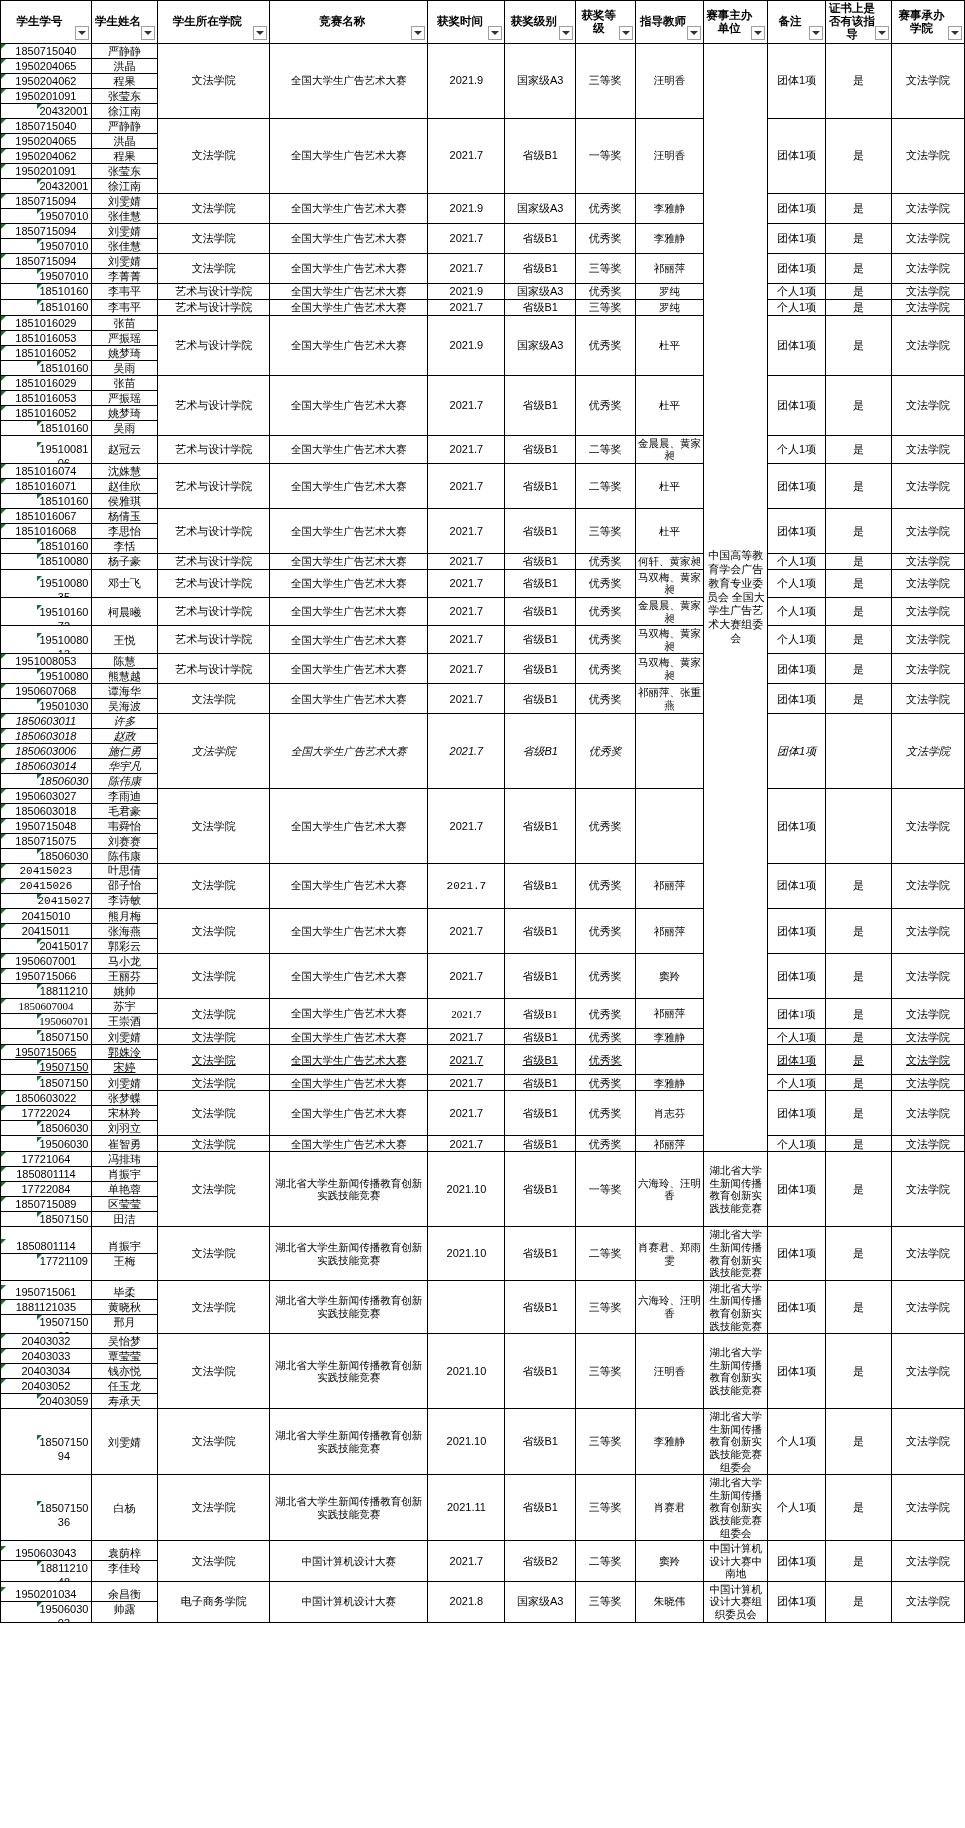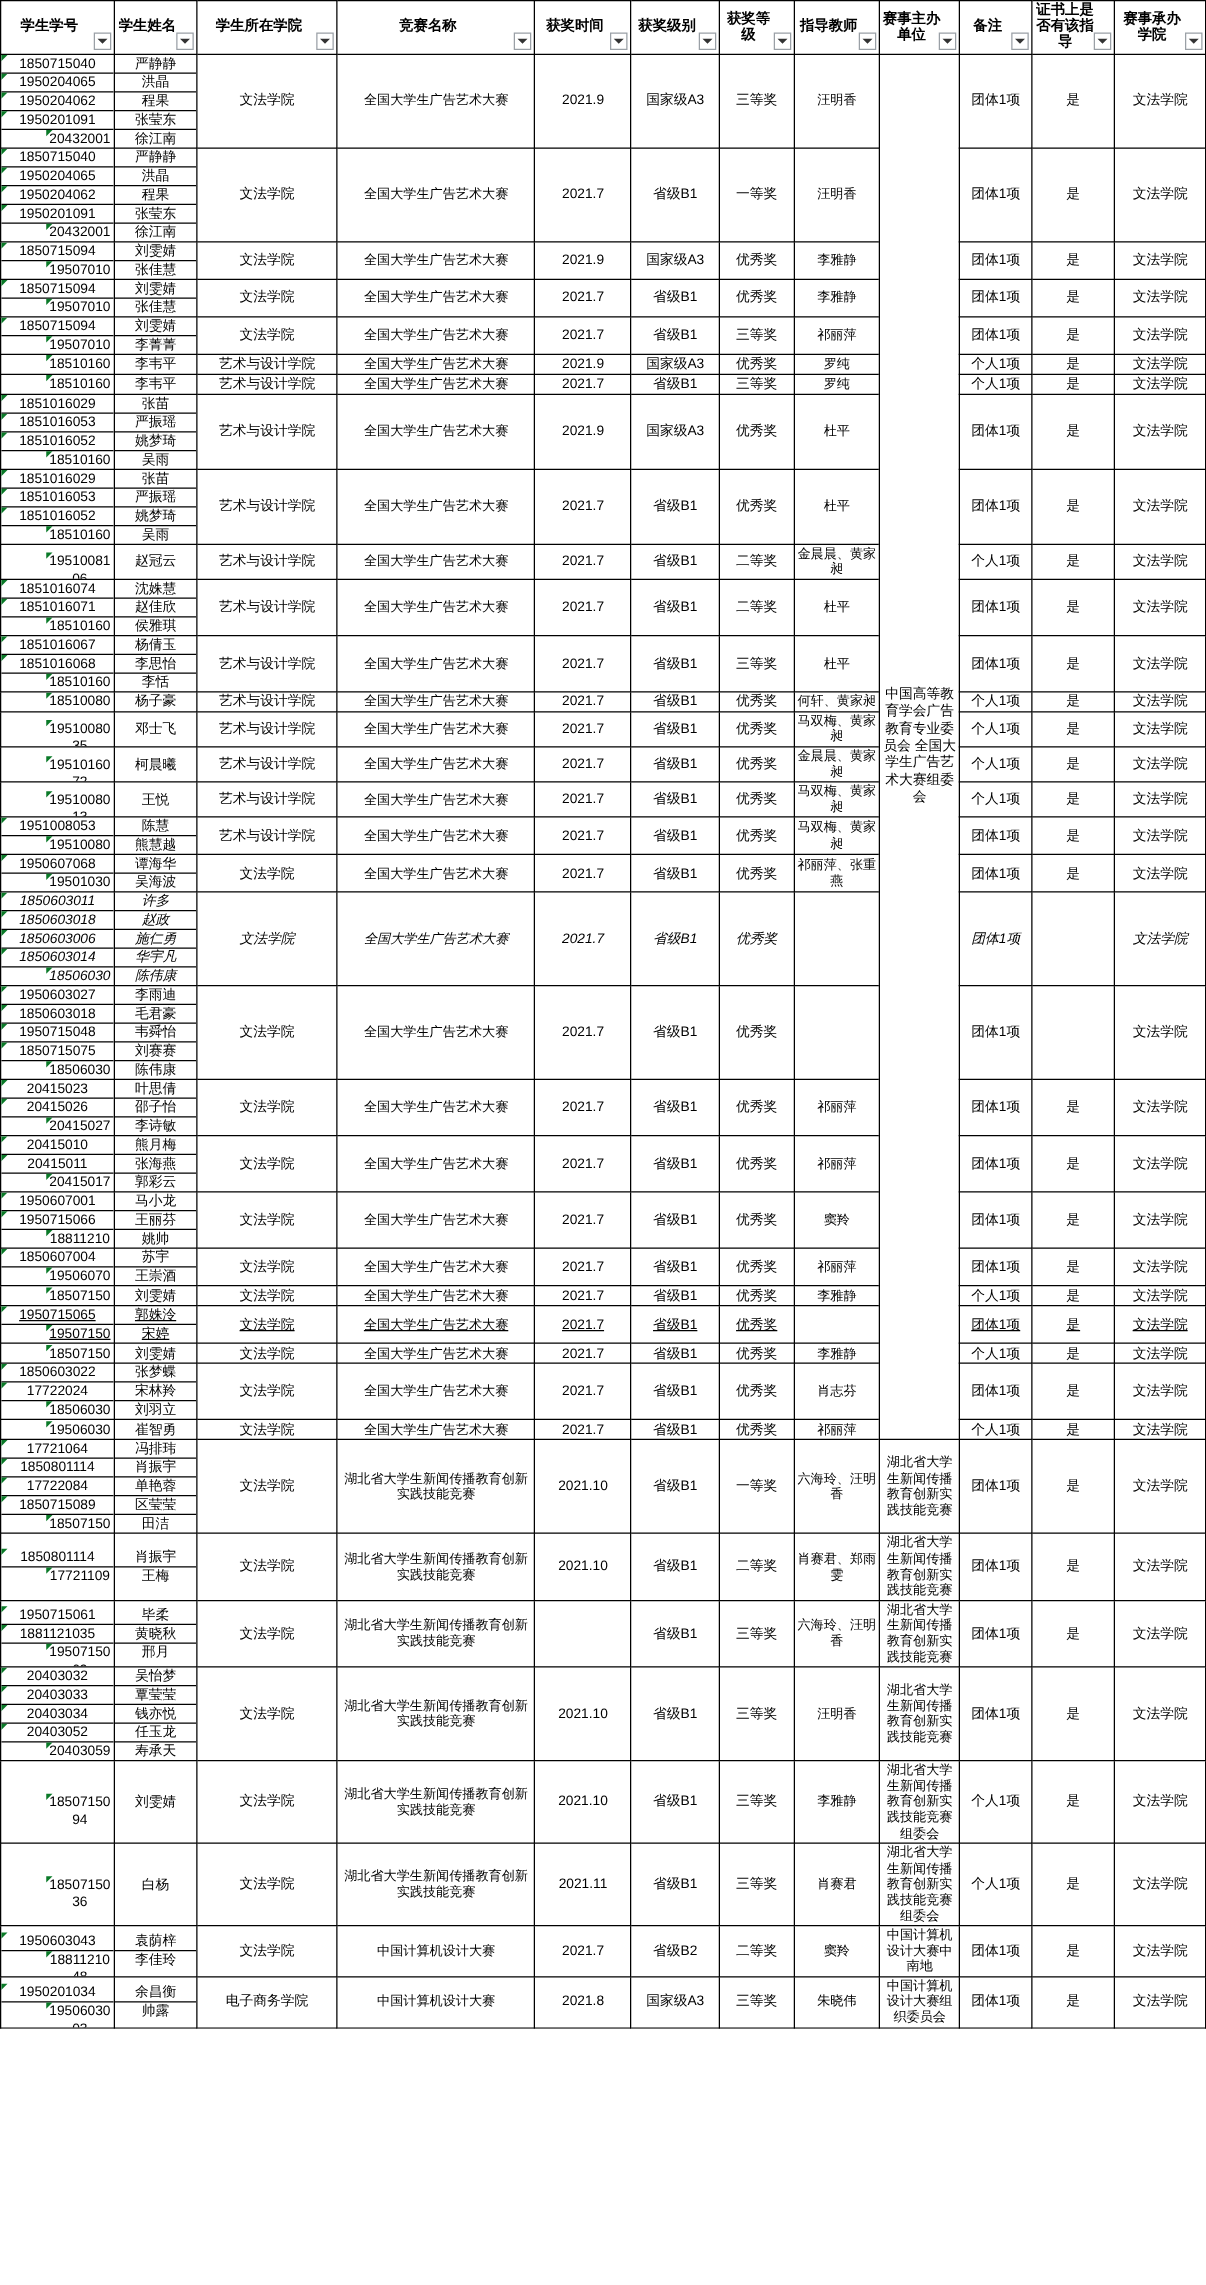--- a/index.html
+++ b/index.html
@@ -470,21 +470,21 @@
           <td>文法学院</td>
           <td class="small">全国大学生广告艺术大赛</td>
           <td>2021.7</td>
           <td>省级B1</td>
           <td>优秀奖</td>
           <td class="small"></td>
           <td>团体1项</td>
           <td></td>
           <td>文法学院</td>
         </tr>
-        <tr style="height: 42px;">
+        <tr style="height: 42px; font-family: Liberation Mono, monospace;">
           <td class="ids">
             <div><span class="mark"></span>20415023</div>
             <div><span class="mark"></span>20415026</div>
             <div><span class="mark"></span>20415027</div>
           </td>
           <td class="names">
             <div>叶思倩</div>
             <div>邵子怡</div>
             <div>李诗敏</div>
           </td>
@@ -533,21 +533,21 @@
           <td>文法学院</td>
           <td class="small">全国大学生广告艺术大赛</td>
           <td>2021.7</td>
           <td>省级B1</td>
           <td>优秀奖</td>
           <td class="small">窦羚</td>
           <td>团体1项</td>
           <td>是</td>
           <td>文法学院</td>
         </tr>
-        <tr style="height: 28px;">
+        <tr style="height: 28px; font-family: Liberation Serif, serif;">
           <td class="ids">
             <div><span class="mark"></span>1850607004</div>
             <div><span class="mark"></span>1950607019</div>
           </td>
           <td class="names">
             <div>苏宇</div>
             <div>王崇酒</div>
           </td>
           <td>文法学院</td>
           <td class="small">全国大学生广告艺术大赛</td>

